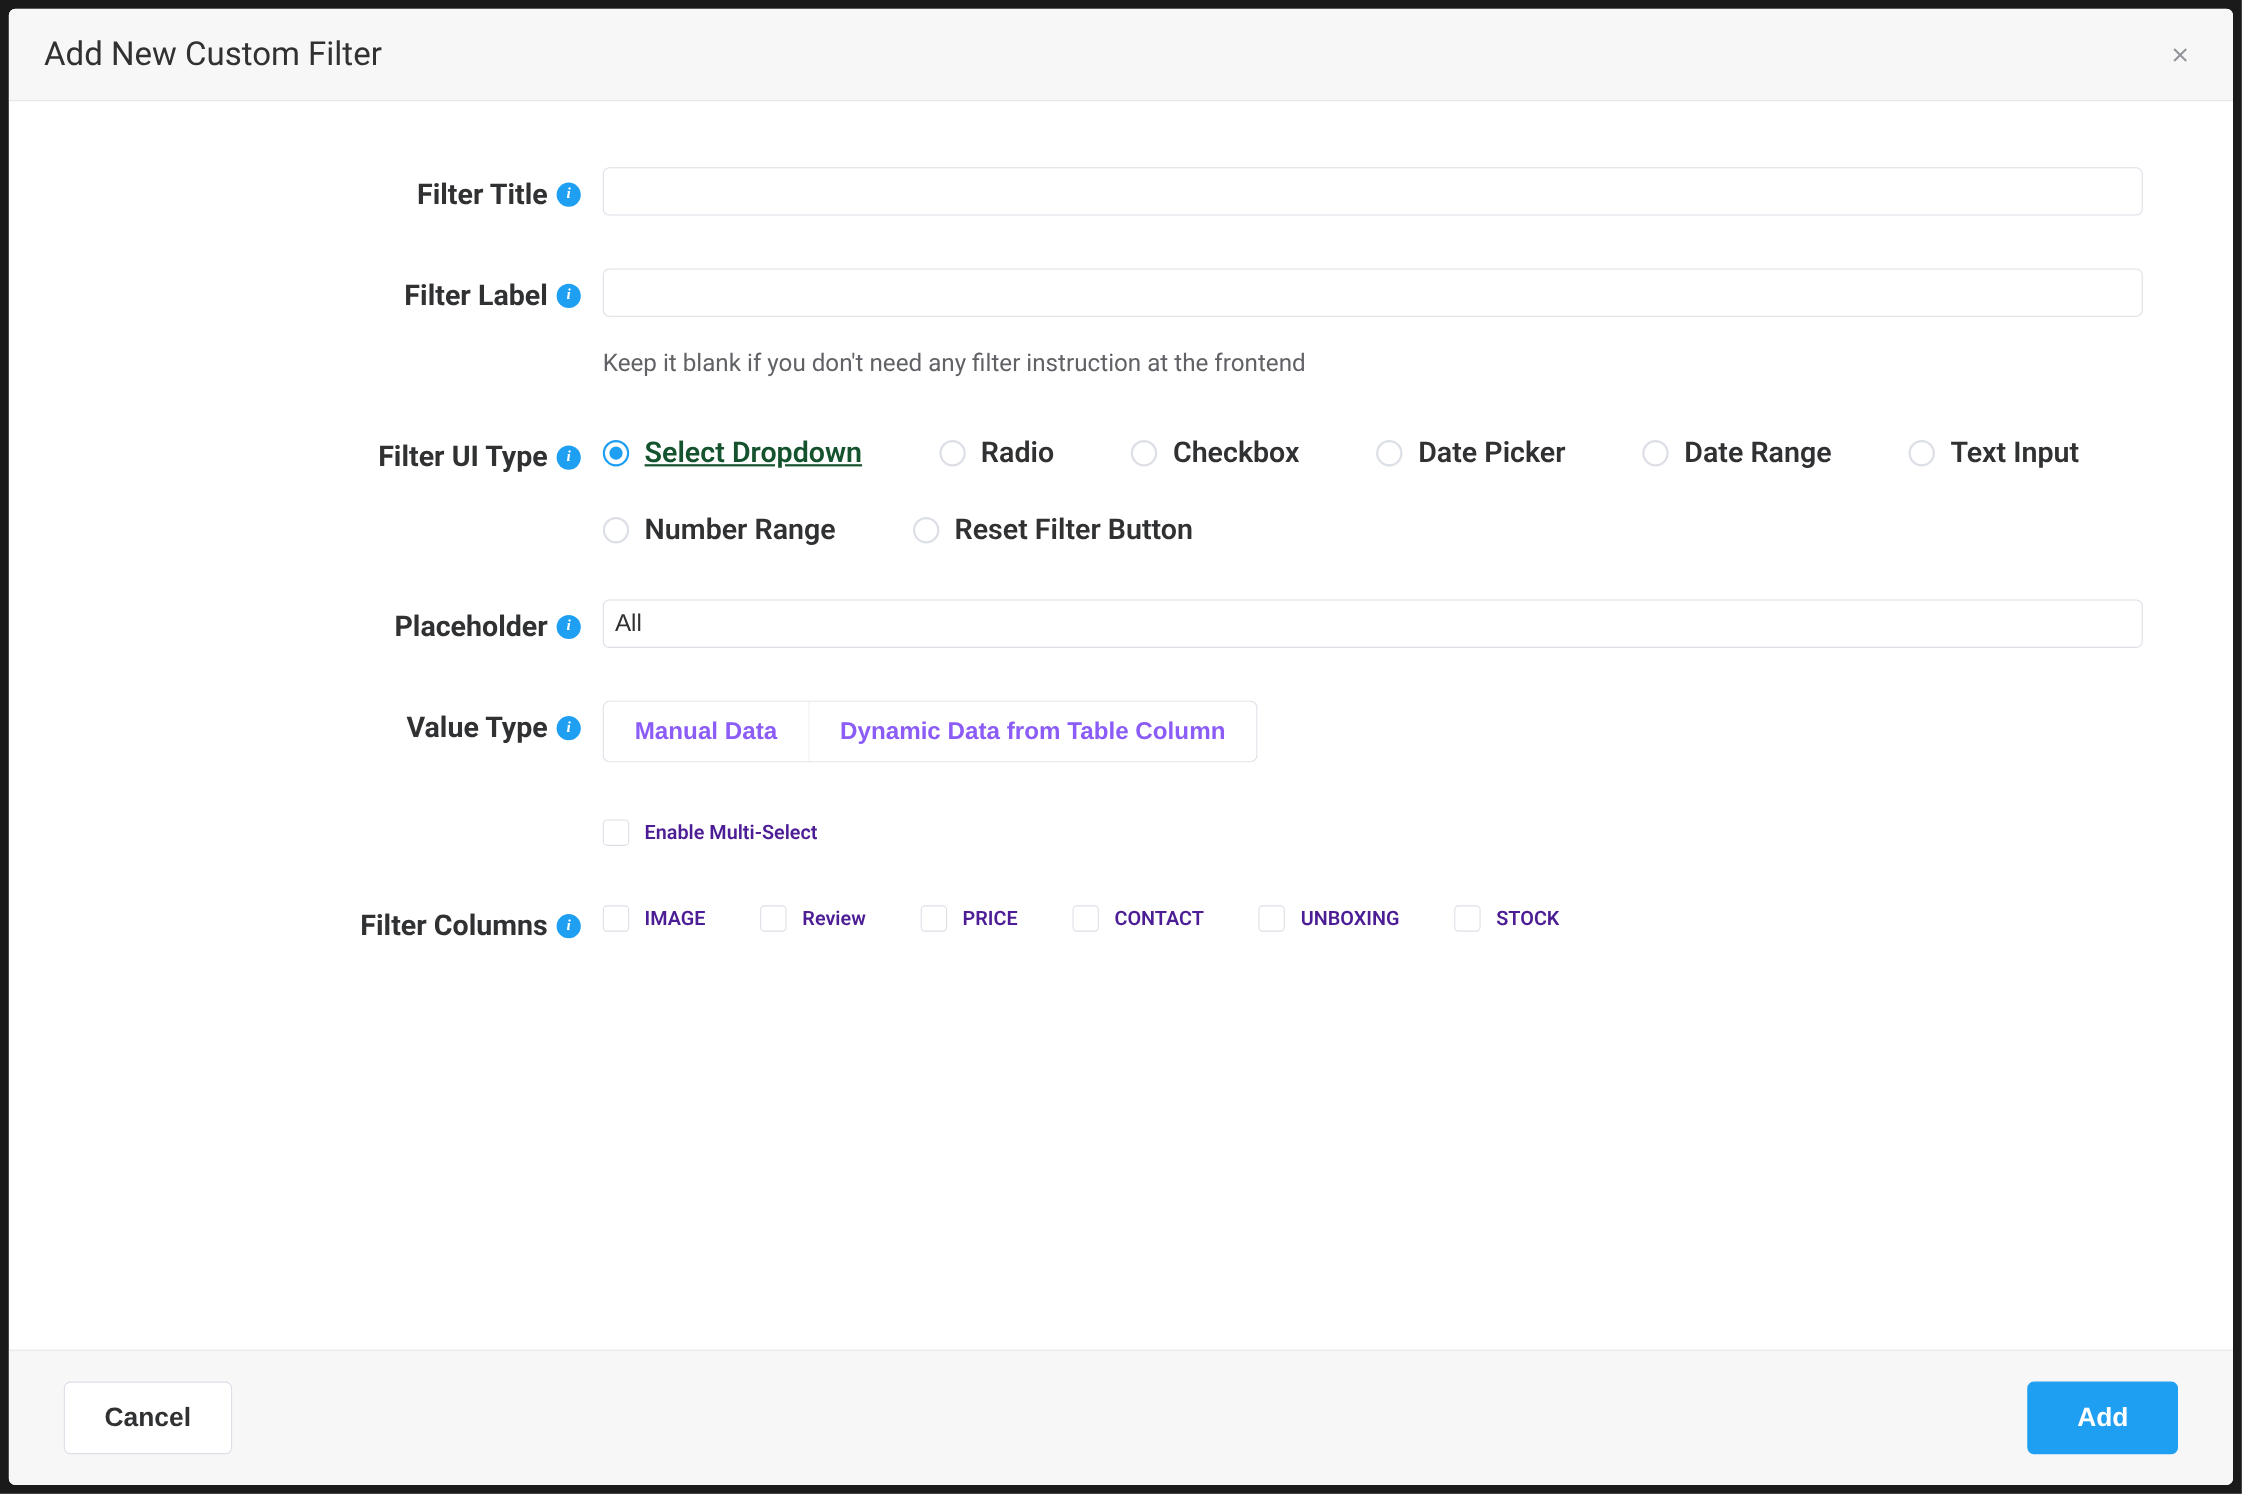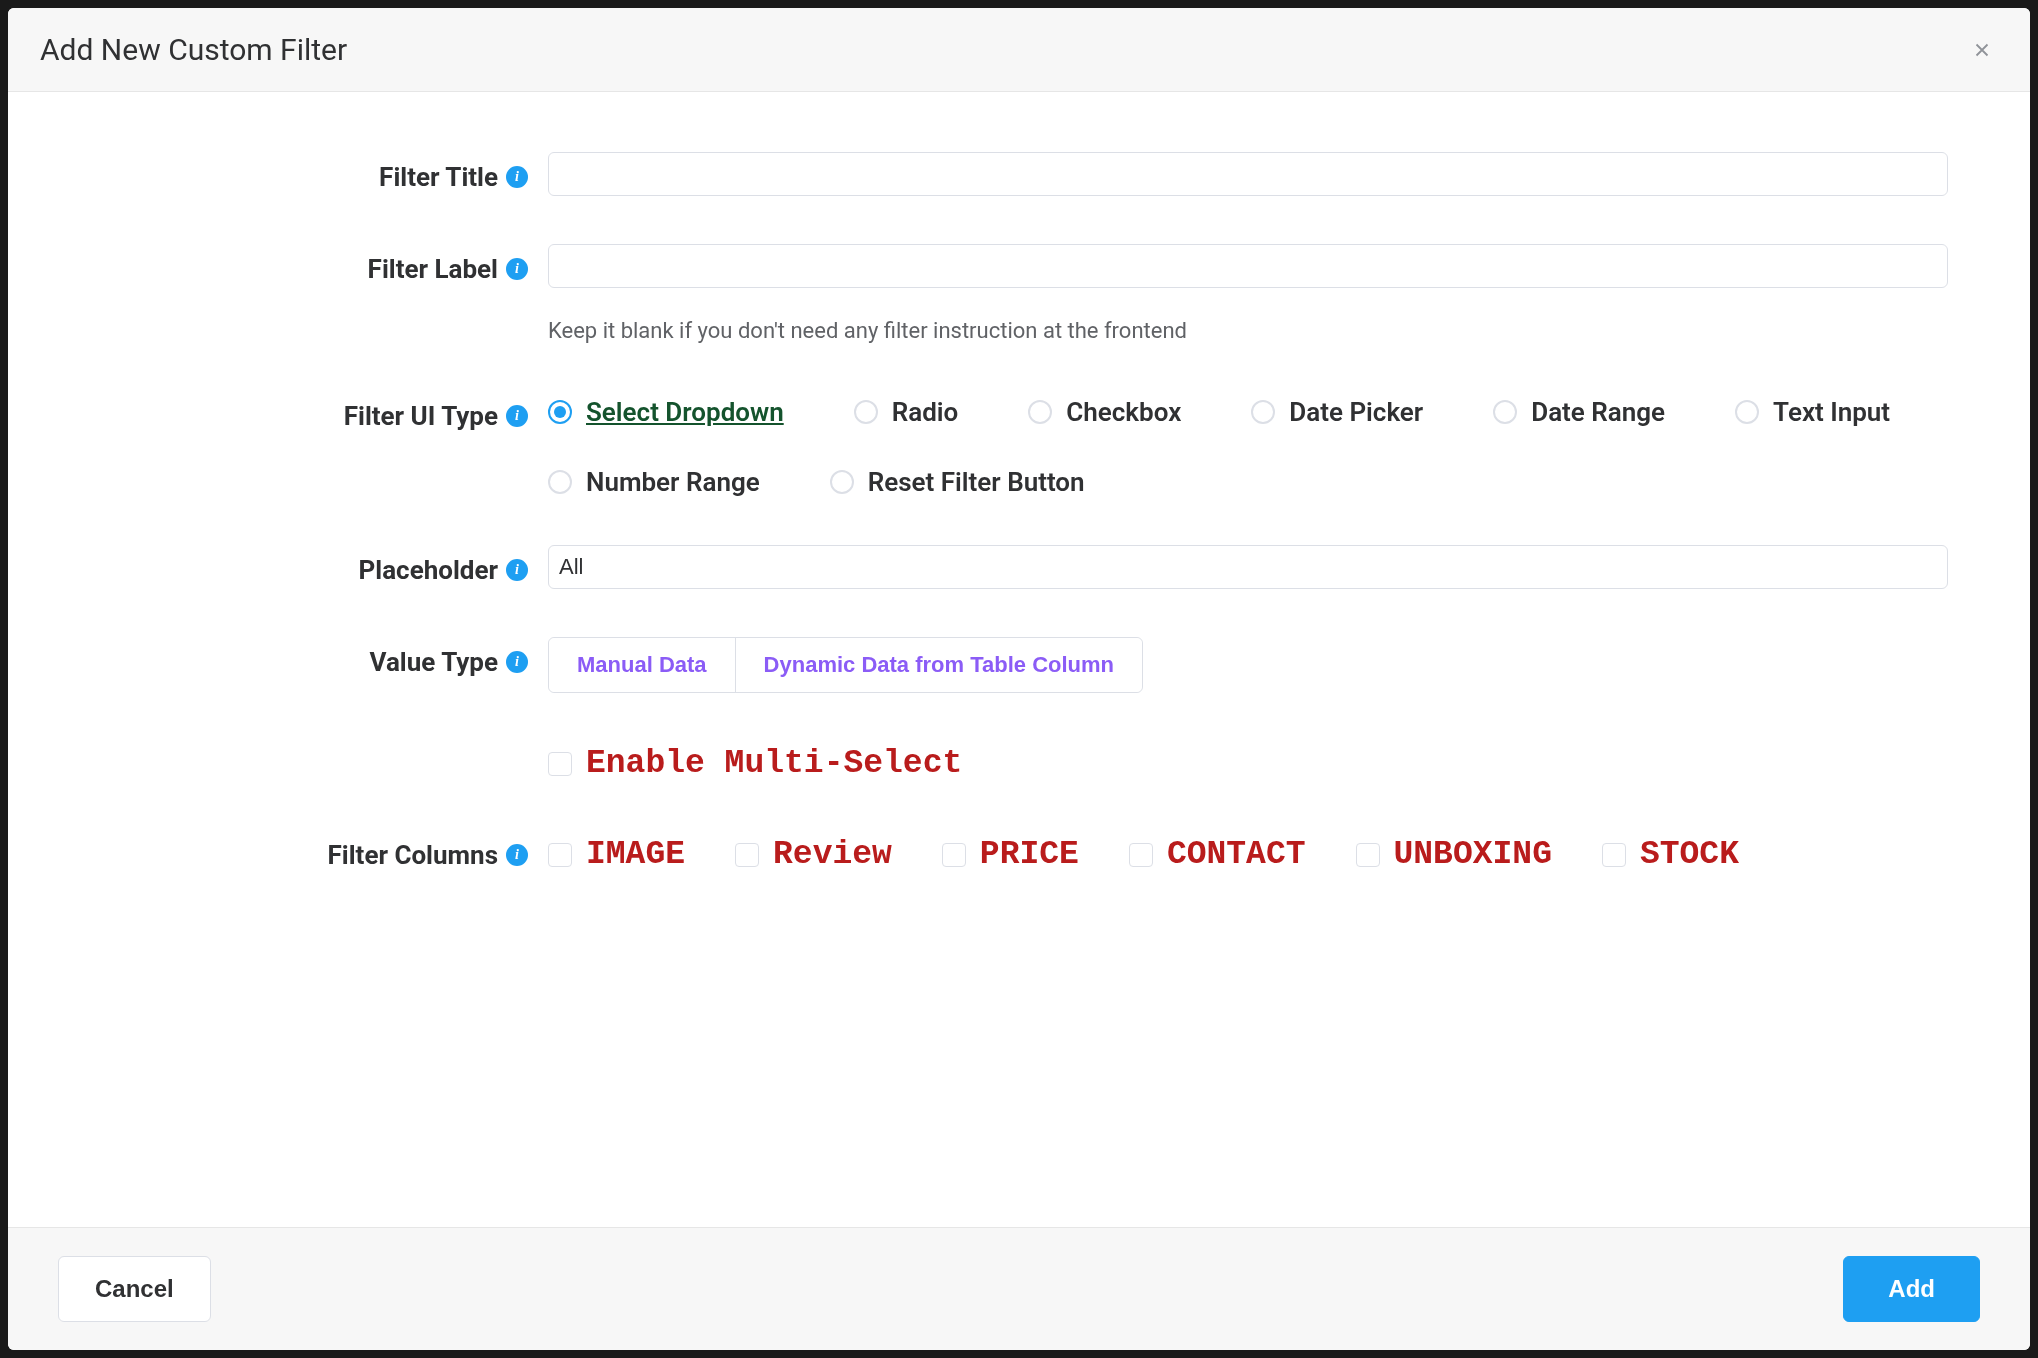--- a/index.html
+++ b/index.html
@@ -187,24 +187,23 @@
     }
     .checkbox-box {
       width: 24px;
       height: 24px;
       border: 1.5px solid #dcdfe6;
       border-radius: 4px;
       flex-shrink: 0;
       background: #fff;
     }
     .checkbox-label {
-      font-size: 33px;
+      font-size: 18px;
       font-weight: 600;
-      color: #b91c1c;
-      font-family: Liberation Mono, monospace;
+      color: #4c1d95;
     }
     .checkbox-group {
       display: flex;
       flex-wrap: wrap;
       gap: 40px 50px;
       padding-top: 6px;
     }
     .modal-footer {
       background: #f7f7f7;
       padding: 28px 50px;

